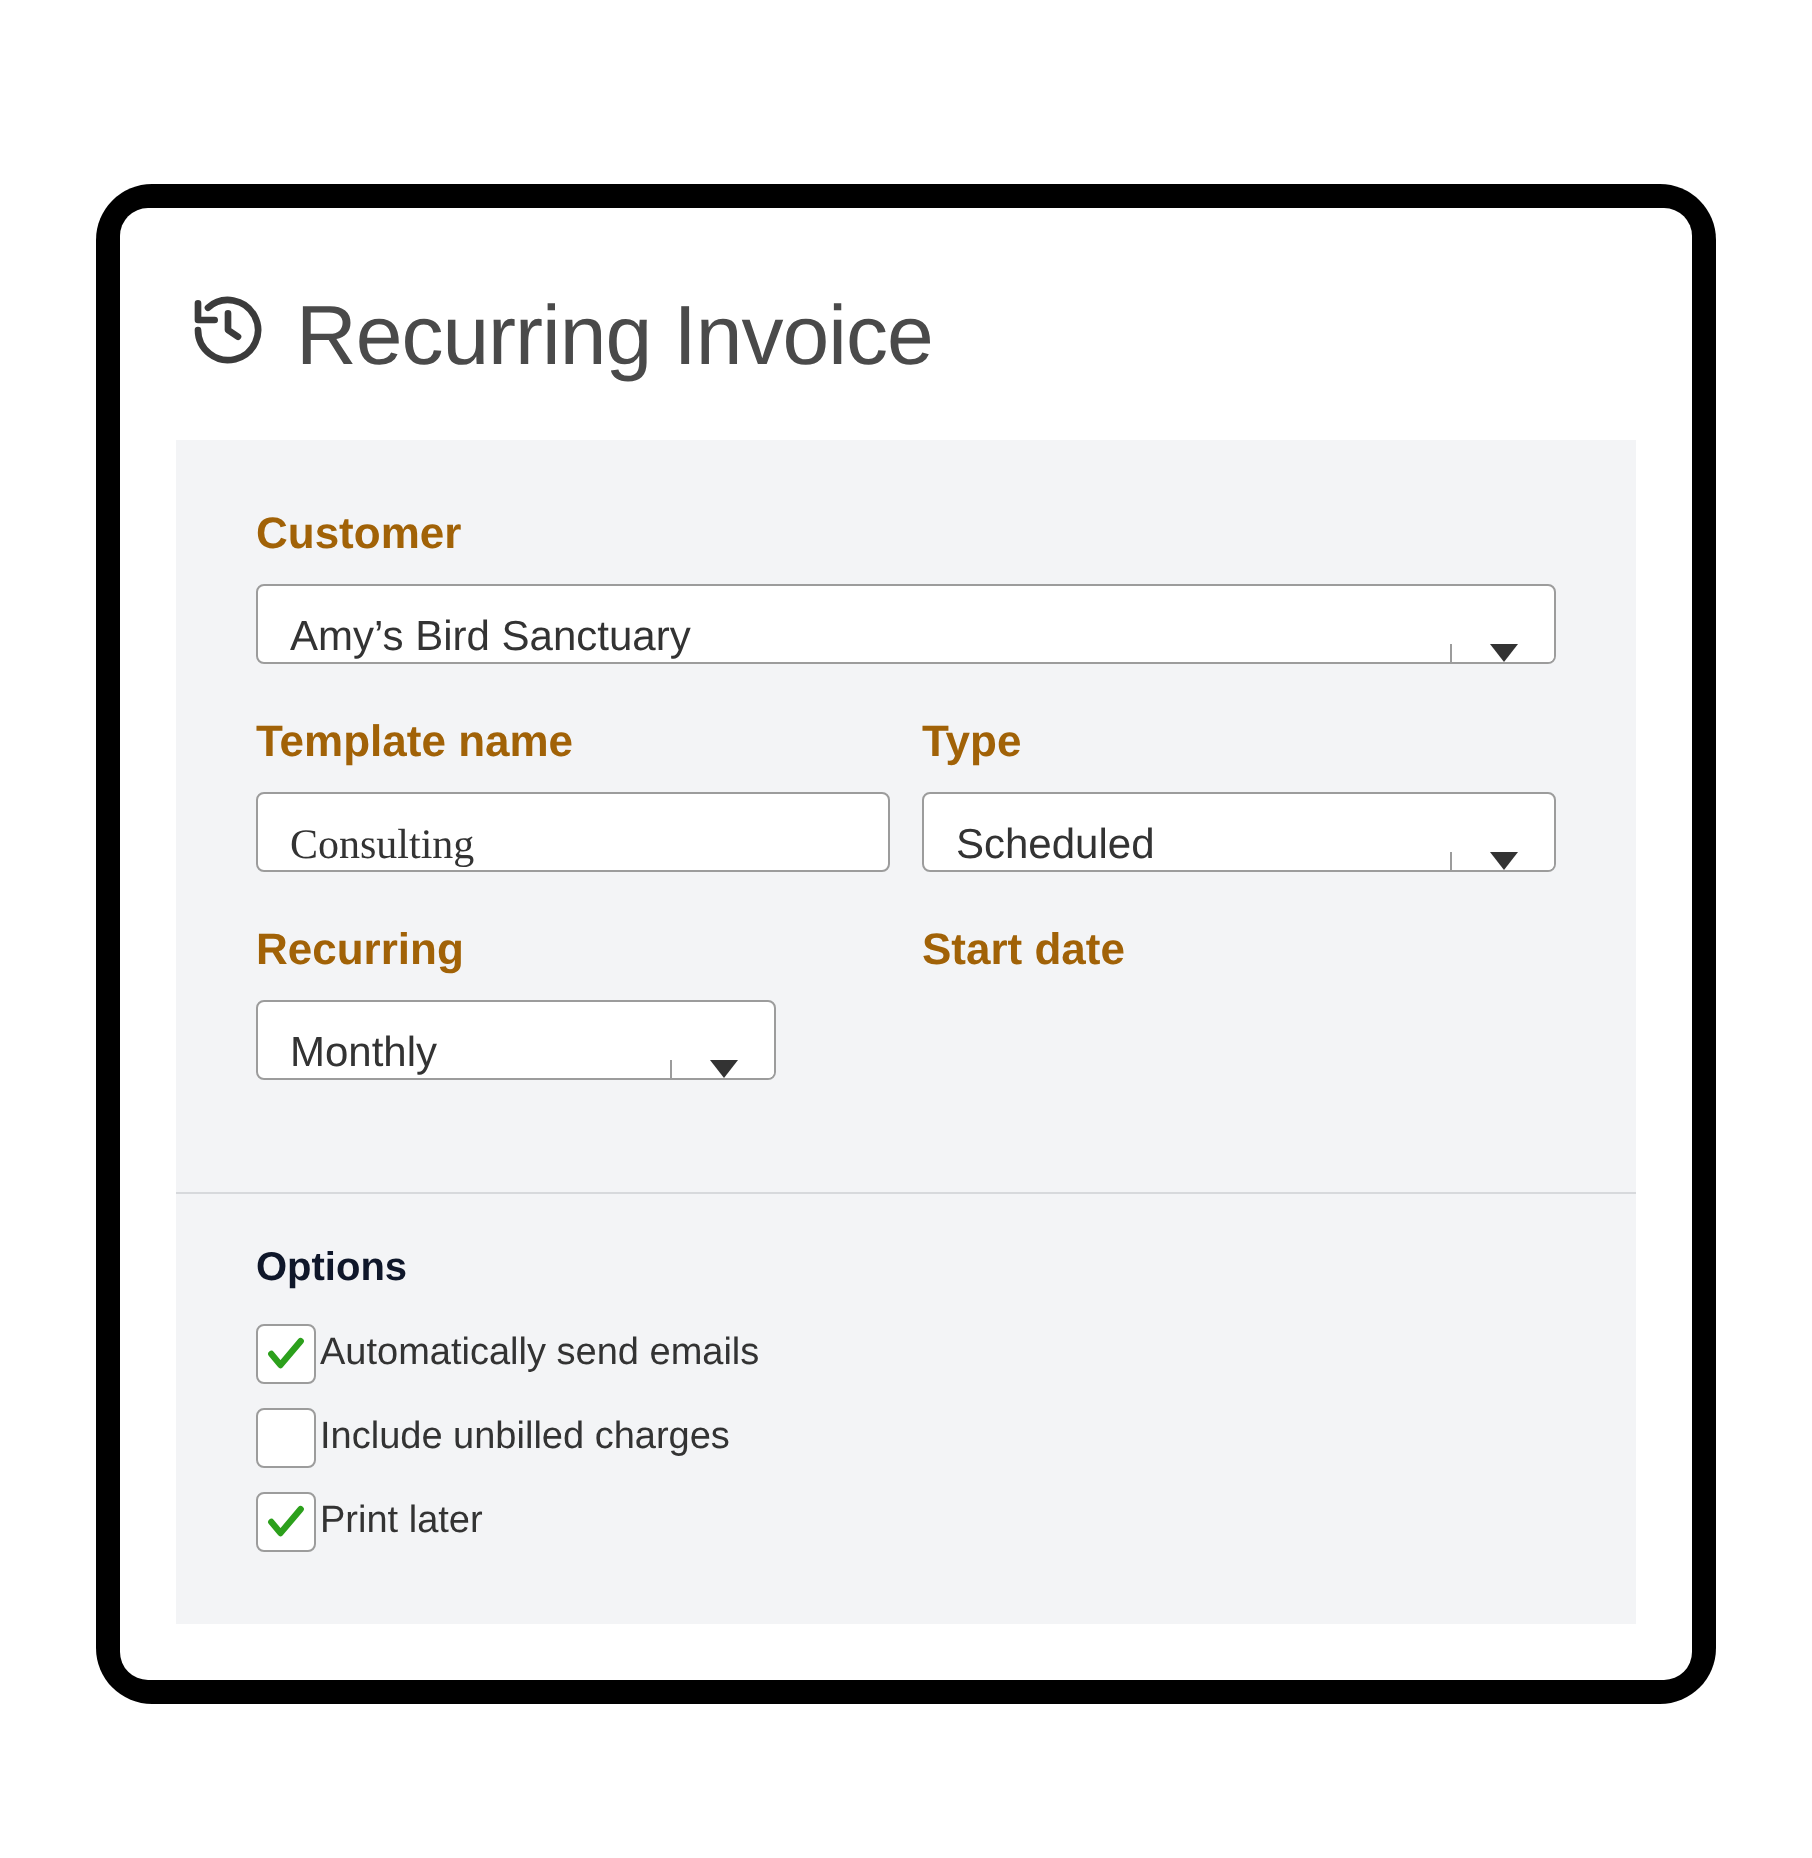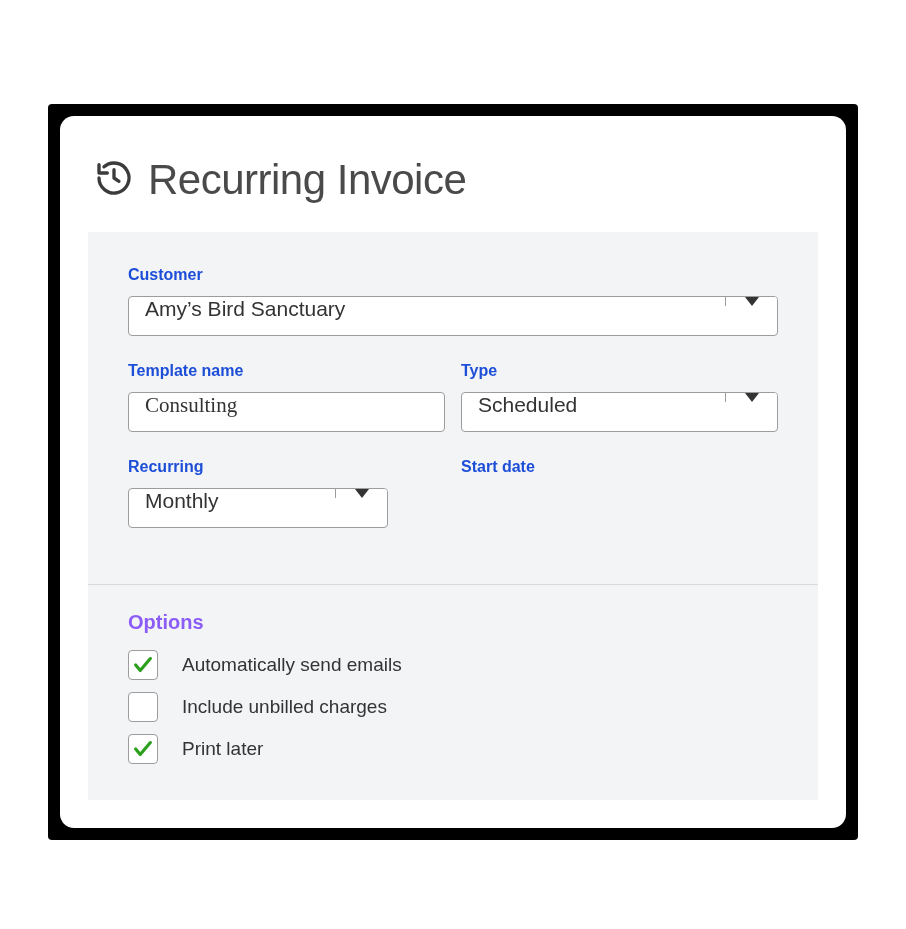--- a/index.html
+++ b/index.html
@@ -7,21 +7,21 @@
     font-family: -apple-system, BlinkMacSystemFont, "Segoe UI", Helvetica, Arial, sans-serif;
     background: #fff;
     width: 906px;
     height: 929px;
     display: flex;
     align-items: center;
     justify-content: center;
   }
   .outer-frame {
     background: #000;
-    border-radius: 4px;
+    border-radius: 28px;
     padding: 12px;
     width: 810px;
     margin-top: 14px;
   }
   .card {
     background: #fff;
     border-radius: 14px;
     padding: 40px 28px 28px 28px;
   }
   .header {
@@ -41,38 +41,38 @@
     font-weight: 300;
     color: #4a4a4a;
     letter-spacing: -0.5px;
   }
   .panel {
     background: #f3f4f6;
     padding: 34px 40px 24px 40px;
   }
   .field-group { margin-bottom: 26px; }
   .field-label {
-    font-size: 16px;
+    font-size: 22px;
     font-weight: 600;
-    color: #1d4ed8;
+    color: #a16207;
     margin-bottom: 12px;
     display: block;
   }
   .row {
     display: flex;
     gap: 16px;
   }
   .row .col { flex: 1; }
   .control {
     display: flex;
     background: #fff;
     border: 1.5px solid #9c9c9c;
     border-radius: 4px;
     height: 40px;
-    align-items: flex-start;
+    align-items: flex-end;
     overflow: hidden;
   }
   .control-text {
     flex: 1;
     padding: 0 16px;
     display: flex;
     align-items: center;
     font-size: 21px;
     color: #333;
   }
@@ -102,27 +102,27 @@
     border-top: 9px solid #333;
   }
   .divider {
     border: none;
     border-top: 1.5px solid #d7d9dc;
     margin: 30px -40px 26px -40px;
   }
   .options-title {
     font-size: 20px;
     font-weight: 700;
-    color: #8b5cf6;
+    color: #0f172a;
     margin-bottom: 16px;
   }
   .option-row {
     display: flex;
     align-items: center;
-    gap: 24px;
+    gap: 2px;
     margin-bottom: 12px;
   }
   .checkbox {
     width: 30px;
     height: 30px;
     border: 1.5px solid #9c9c9c;
     border-radius: 4px;
     background: #fff;
     display: flex;
     align-items: center;

